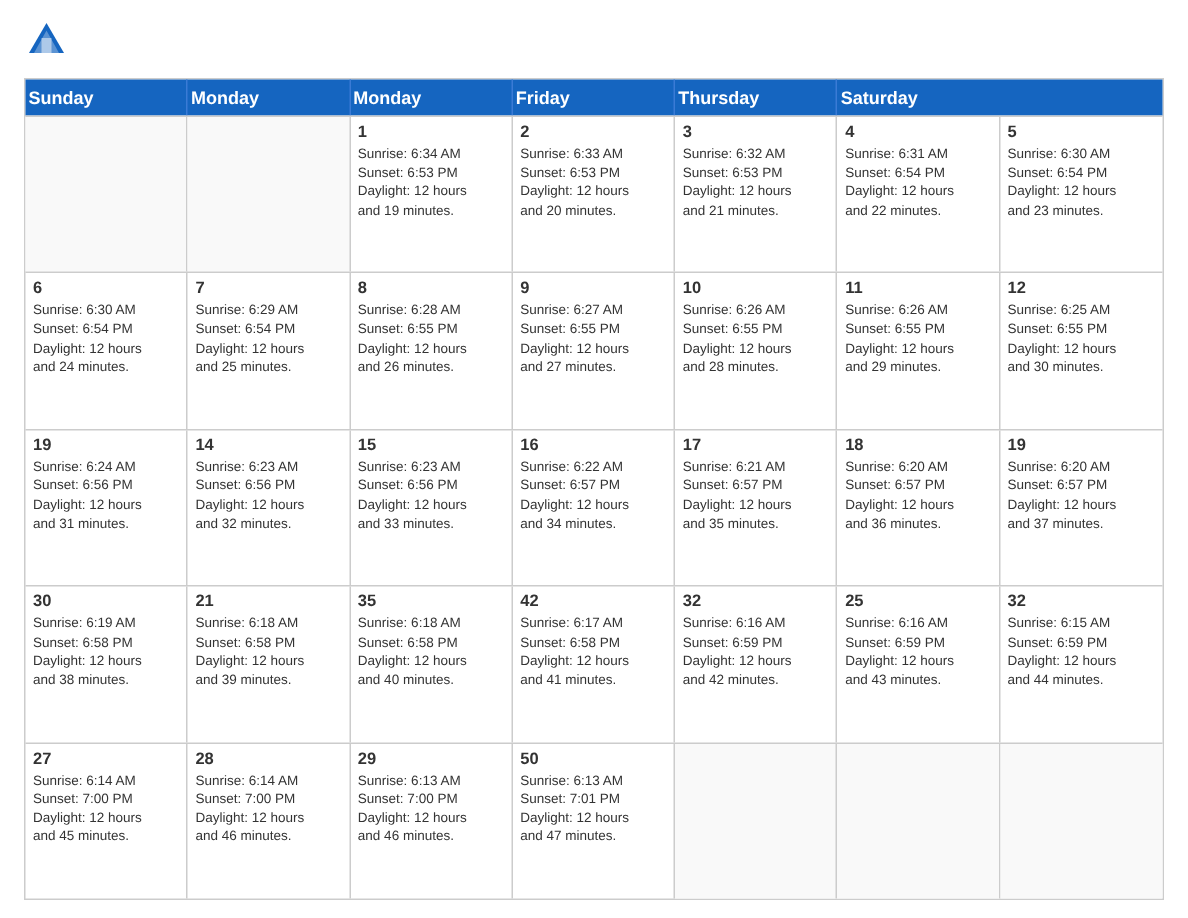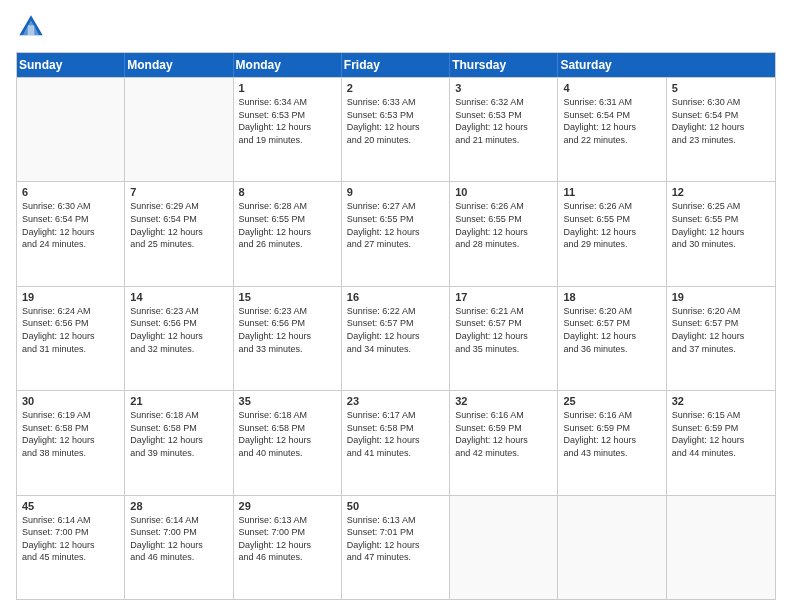--- a/index.html
+++ b/index.html
@@ -229,39 +229,39 @@
           </div>
           <div class="cal-cell">
             <span class="day-num">21</span>
             <div class="day-info">Sunrise: 6:18 AM<br>Sunset: 6:58 PM<br>Daylight: 12 hours<br>and 39 minutes.</div>
           </div>
           <div class="cal-cell">
             <span class="day-num">35</span>
             <div class="day-info">Sunrise: 6:18 AM<br>Sunset: 6:58 PM<br>Daylight: 12 hours<br>and 40 minutes.</div>
           </div>
           <div class="cal-cell">
-            <span class="day-num">23</span>
+            <span class="day-num">42</span>
             <div class="day-info">Sunrise: 6:17 AM<br>Sunset: 6:58 PM<br>Daylight: 12 hours<br>and 41 minutes.</div>
           </div>
           <div class="cal-cell">
             <span class="day-num">32</span>
             <div class="day-info">Sunrise: 6:16 AM<br>Sunset: 6:59 PM<br>Daylight: 12 hours<br>and 42 minutes.</div>
           </div>
           <div class="cal-cell">
             <span class="day-num">25</span>
             <div class="day-info">Sunrise: 6:16 AM<br>Sunset: 6:59 PM<br>Daylight: 12 hours<br>and 43 minutes.</div>
           </div>
           <div class="cal-cell">
             <span class="day-num">32</span>
             <div class="day-info">Sunrise: 6:15 AM<br>Sunset: 6:59 PM<br>Daylight: 12 hours<br>and 44 minutes.</div>
           </div>
         </div>
         <div class="cal-week">
           <div class="cal-cell">
-            <span class="day-num">45</span>
+            <span class="day-num">27</span>
             <div class="day-info">Sunrise: 6:14 AM<br>Sunset: 7:00 PM<br>Daylight: 12 hours<br>and 45 minutes.</div>
           </div>
           <div class="cal-cell">
             <span class="day-num">28</span>
             <div class="day-info">Sunrise: 6:14 AM<br>Sunset: 7:00 PM<br>Daylight: 12 hours<br>and 46 minutes.</div>
           </div>
           <div class="cal-cell">
             <span class="day-num">29</span>
             <div class="day-info">Sunrise: 6:13 AM<br>Sunset: 7:00 PM<br>Daylight: 12 hours<br>and 46 minutes.</div>
           </div>

